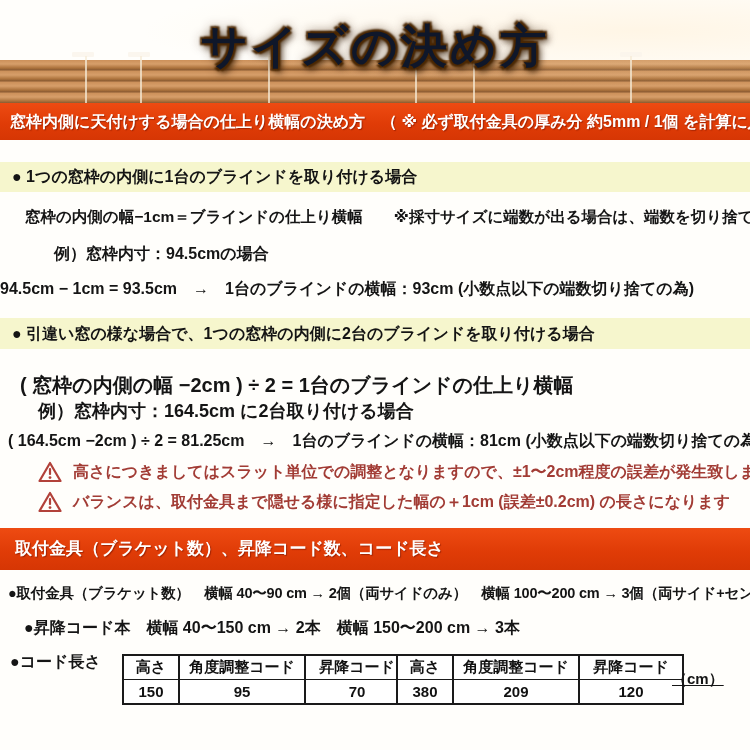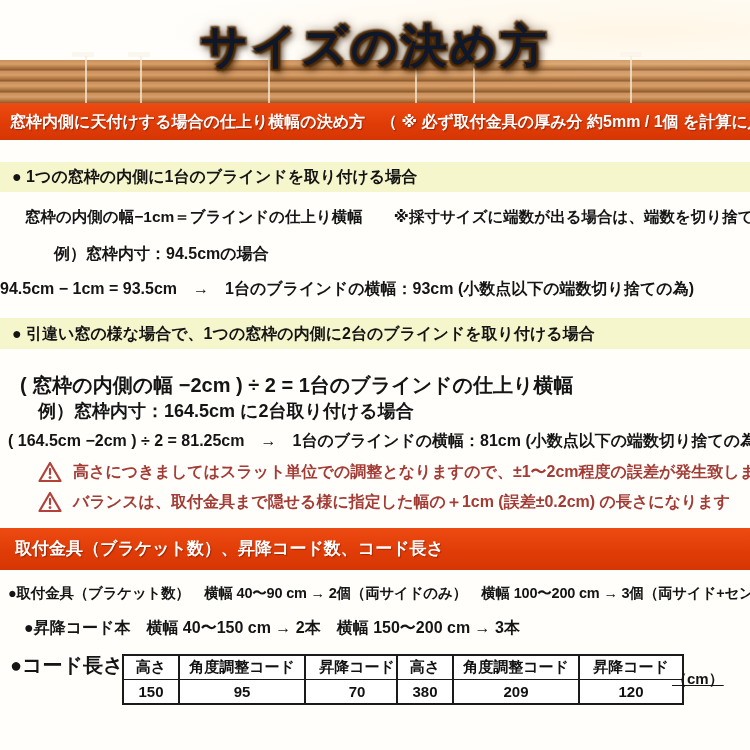--- a/index.html
+++ b/index.html
@@ -63,21 +63,21 @@
   .warn-row{
     position:absolute;left:38px;height:26px;display:flex;align-items:center;gap:11px;
     color:#a23c35;font-weight:bold;font-size:16px;white-space:nowrap;
   }
   .warn-row.w1{top:459px;}
   .warn-row.w2{top:489px;}
   .warn-icon{width:24px;height:22px;flex:0 0 auto;}
   
   .brackets-line{top:584px;left:8px;font-size:14.5px;letter-spacing:-.2px;}
   .cords-line{top:618px;left:8px;font-size:16px;margin-left:16px;}
-  .cordlen-label{top:652px;left:10px;font-size:20px;}
+  .cordlen-label{top:652px;left:10px;font-size:16px;}
   .unit-note{top:670px;left:672px;font-size:15px;text-decoration:underline;}
   
   table.cord-table{
     position:absolute;top:654px;border-collapse:collapse;background:#fff;
     font-family:"Liberation Sans","DejaVu Sans",sans-serif;
   }
   table.cord-table.t1{left:122px;}
   table.cord-table.t2{left:396px;}
   table.cord-table,table.cord-table th,table.cord-table td{border:1px solid #1a1a1a;}
   table.cord-table{border:2px solid #1a1a1a;}

